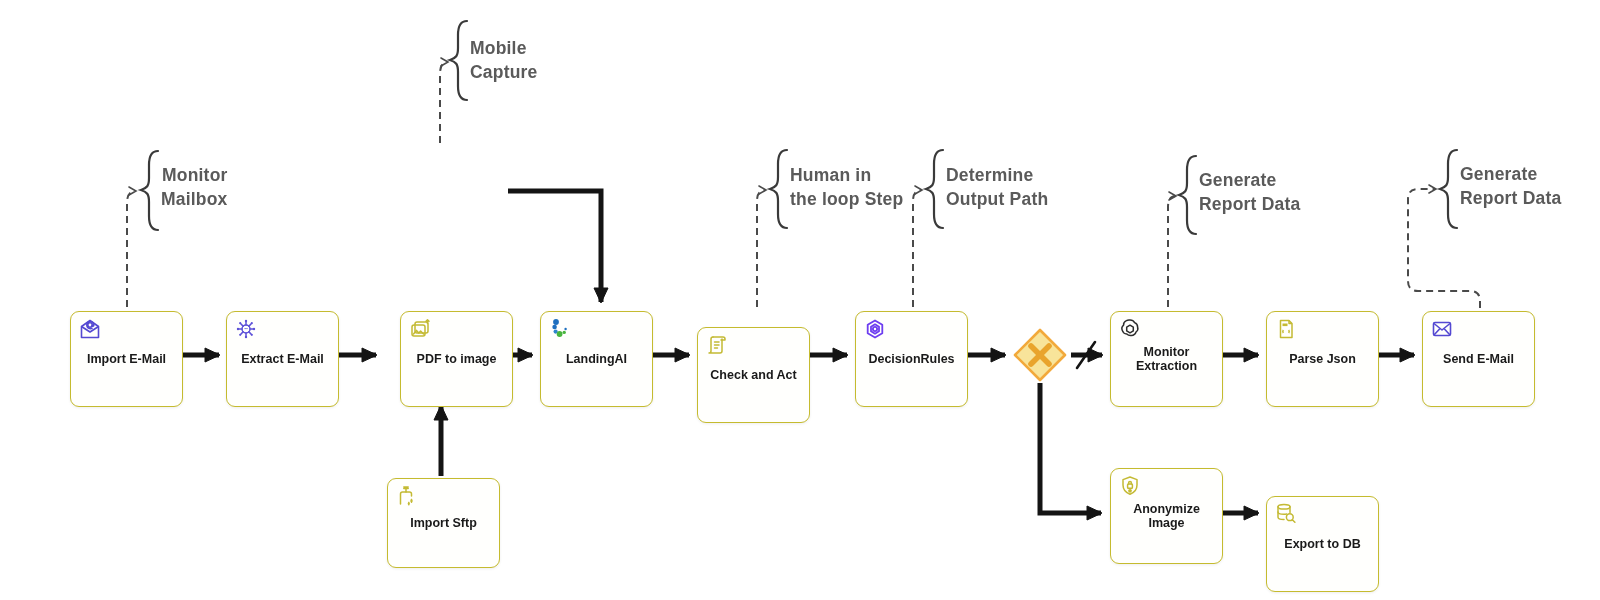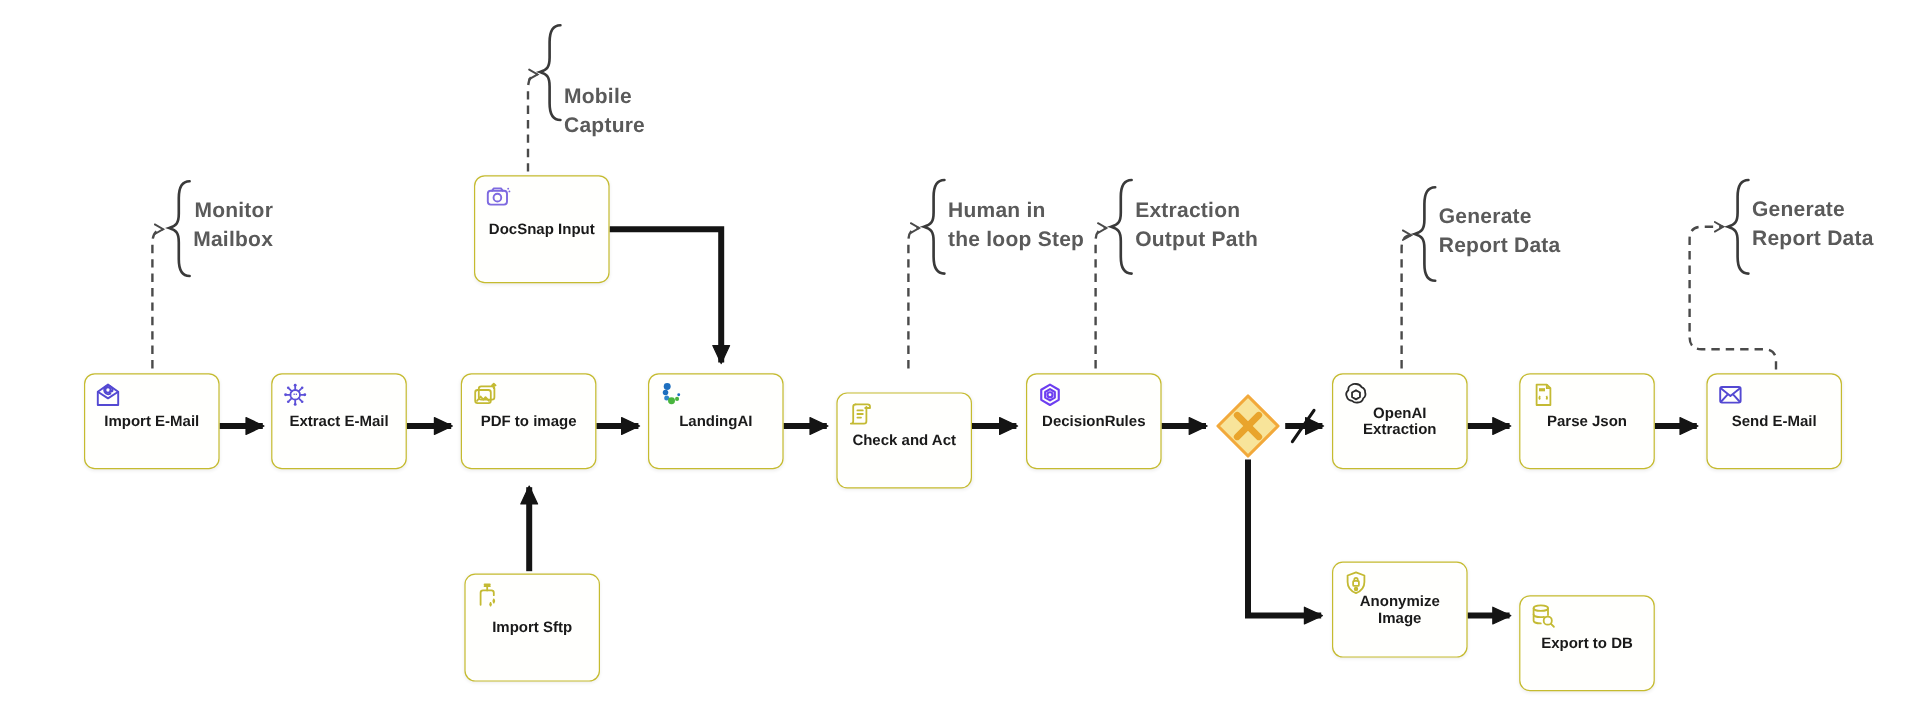--- a/index.html
+++ b/index.html
@@ -1,19 +1,19 @@
 <!DOCTYPE html>
 <html><head>
 <meta charset="utf-8">
 <style>
   html,body{margin:0;padding:0;background:#ffffff;}
   #canvas{position:relative;width:1600px;height:600px;background:#ffffff;overflow:hidden;
           font-family:"Liberation Sans", sans-serif;}
   #wires{position:absolute;left:0;top:0;width:1600px;height:600px;pointer-events:none;}
-  .node{position:absolute;width:113px;height:80px;background:#fffffd;border:1.6px solid #c5bb2f;
+  .node{position:absolute;width:113px;height:96px;background:#fffffd;border:1.6px solid #c5bb2f;
         border-radius:9px;box-shadow:0 1px 3px rgba(0,0,0,.07);box-sizing:border-box;}
   .node.tall{height:90px;}
   .node .icon{position:absolute;top:5px;left:7px;width:24px;height:24px;}
   .node .label{position:absolute;left:3px;right:3px;top:0;bottom:0;display:flex;align-items:center;
         justify-content:center;font-weight:bold;font-size:12.5px;color:#1a1a1a;text-align:center;}
   .gateway{position:absolute;left:1012px;top:327px;width:56px;height:56px;}
   .ann{position:absolute;font-weight:bold;font-size:17.5px;line-height:1.38;color:#5a5a5a;
        white-space:nowrap;letter-spacing:.2px;}
   .ann div{pointer-events:none;}
 </style>
@@ -100,21 +100,21 @@
             <circle cx="6.2" cy="17.8" r="1.1"></circle>
             <circle cx="17.8" cy="17.8" r="1.1"></circle>
         <rect x="10.6" y="11" width="1.1" height="1.1"></rect>
             <rect x="12.4" y="11" width="1.1" height="1.1"></rect>
           </g>
         </svg>
     </span>
     <span class="label">Extract E-Mail</span>
   </div>
 
-  <div class="node" style="left:384px;top:311px;padding-left:36px;">
+  <div class="node" style="left:400px;top:311px;padding-left:36px;">
     <span class="icon">
       <svg width="24" height="24" viewBox="0 0 24 24">
           <g fill="none" stroke="#c4ba33" stroke-width="1.5" stroke-linejoin="round" stroke-linecap="round">
         <rect x="4" y="8" width="13" height="11" rx="2"></rect>
             <rect x="7" y="5" width="13" height="11" rx="2"></rect>
         <path d="M5.5 17 l3-3.6 2.3 2.6 1.8-2 2.9 3"></path>
         <path d="M19.5 6.5V2.8 M18 4.2 L19.5 2.8 21 4.2"></path>
           </g>
         </svg>
     </span>
@@ -173,21 +173,21 @@
 
   <div class="node" style="left:1110px;top:311px;">
     <span class="icon">
       <svg width="24" height="24" viewBox="0 0 24 24">
           <g fill="none" stroke="#2c2c2c" stroke-width="1.5" stroke-linejoin="round">
         <path d="M12 3 a5 4.6 0 0 1 4.6 2.6 a5 4.6 0 0 1 3 4.4 a5 4.6 0 0 1 -1.6 5 a5 4.6 0 0 1 -4.6 3.4 a5 4.6 0 0 1 -4.6 -1.4 a5 4.6 0 0 1 -4.4 -3.4 a5 4.6 0 0 1 1.2 -5.4 a5 4.6 0 0 1 2.8 -4.6 a5 4.6 0 0 1 3.6 -.6 Z"></path>
         <path d="M12 8.2 L15.3 10.1 V13.9 L12 15.8 L8.7 13.9 V10.1 Z"></path>
           </g>
         </svg>
     </span>
-    <span class="label">OpenAI Extraction</span>
+    <span class="label">Monitor Extraction</span>
   </div>
 
   <div class="node" style="left:1266px;top:311px;">
     <span class="icon">
       <svg width="24" height="24" viewBox="0 0 24 24">
           <g fill="none" stroke="#c4ba33" stroke-width="1.5" stroke-linejoin="round">
         <path d="M6.5 3.5 h8.5 l3 3 V20.5 h-11.5 Z"></path>
             <path d="M15 3.5 v3 h3"></path>
         <rect x="8.5" y="6.5" width="5" height="2.6" fill="#c4ba33" stroke="none"></rect>
         <path d="M9.3 13 q-1 1.5 0 3 M14.7 13 q1 1.5 0 3 M11 14.5 h.01 M12 14.5 h.01 M13 14.5 h.01"></path>
@@ -203,33 +203,20 @@
           <g fill="none" stroke="#5449d2" stroke-width="1.6" stroke-linejoin="round">
         <rect x="3.5" y="5.5" width="17" height="13" rx="1.5"></rect>
         <path d="M4 6.5 L12 13 L20 6.5"></path>
             <path d="M4 18 L9.8 11.7 M20 18 L14.2 11.7"></path>
           </g>
         </svg>
     </span>
     <span class="label">Send E-Mail</span>
   </div>
 
-  <div class="node tall" style="left:395px;top:146px;">
-    <span class="icon">
-      <svg width="24" height="24" viewBox="0 0 24 24">
-          <g fill="none" stroke="#7e6ae0" stroke-width="1.6" stroke-linejoin="round" stroke-linecap="round">
-        <rect x="3.5" y="7" width="16" height="11.5" rx="2.5"></rect>
-        <circle cx="11.5" cy="12.7" r="3.2"></circle>
-            <path d="M7 7 L8.5 5 h6 L16 7"></path>
-        <path d="M20.5 5.2 v.01 M21.5 7.5 v.01"></path>
-          </g>
-        </svg>
-    </span>
-    <span class="label">DocSnap Input</span>
-  </div>
 
   <div class="node tall" style="left:387px;top:478px;padding-left:40px;">
     <span class="icon">
       <svg width="24" height="24" viewBox="0 0 24 24">
           <g fill="none" stroke="#c4ba33" stroke-width="1.5" stroke-linejoin="round" stroke-linecap="round">
         <path d="M5.5 20 V10 a2 2 0 0 1 2 -2 h7 a2 2 0 0 1 2 2 v2"></path>
         <path d="M11 8 V4.5 M8.8 4.5 h4.4 M8.8 3 h4.4"></path>
         <path d="M16.5 15.5 q-1 1.6 0 2.6 q1 -1 0 -2.6 M13.8 18.5 q-.8 1.3 0 2.1 q.8 -.8 0 -2.1"></path>
           </g>
         </svg>
@@ -264,30 +251,30 @@
           </g>
         </svg>
     </span>
     <span class="label">Export to DB</span>
   </div>
 
   <div class="ann" style="left:161px;top:163px;text-align:right;">
     <div>Monitor</div>
     <div>Mailbox</div>
   </div>
-  <div class="ann" style="left:470px;top:36px;margin-top:32px;">
+  <div class="ann" style="left:470px;top:36px;">
     <div>Mobile</div>
     <div>Capture</div>
   </div>
   <div class="ann" style="left:790px;top:163px;">
     <div>Human in</div>
     <div>the loop Step</div>
   </div>
   <div class="ann" style="left:946px;top:163px;">
-    <div>Extraction</div>
+    <div>Determine</div>
     <div>Output Path</div>
   </div>
   <div class="ann" style="left:1199px;top:168px;">
     <div>Generate</div>
     <div>Report Data</div>
   </div>
   <div class="ann" style="left:1460px;top:162px;">
     <div>Generate</div>
     <div>Report Data</div>
   </div>

